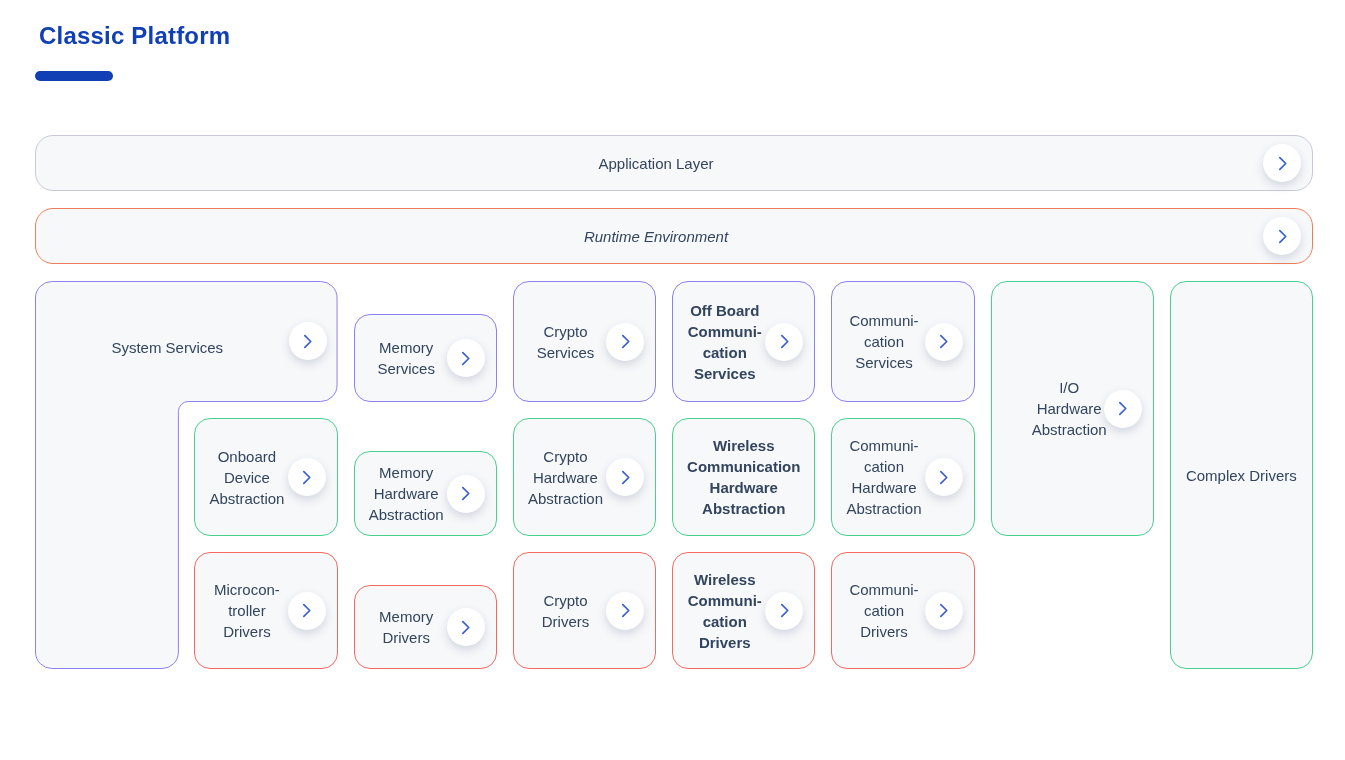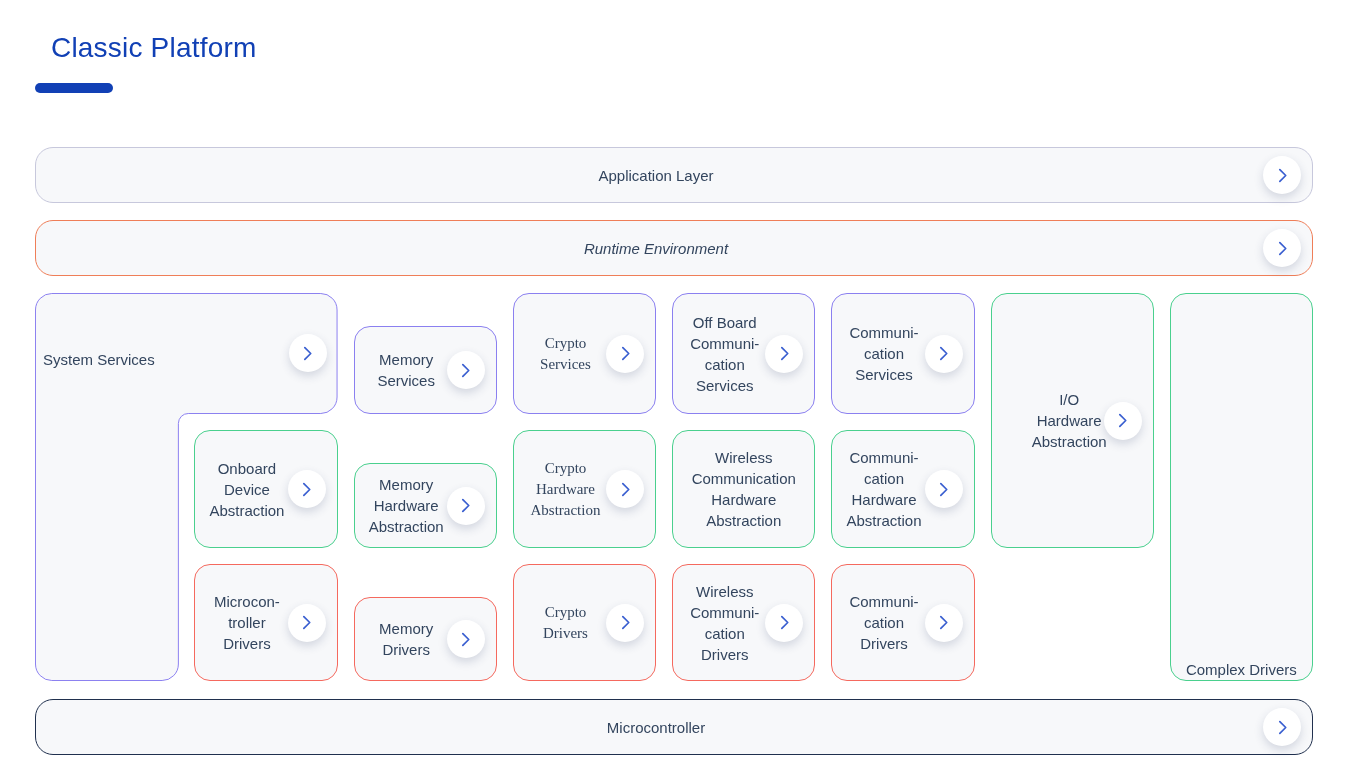--- a/index.html
+++ b/index.html
@@ -8,24 +8,24 @@
     width: 1345px; height: 760px;
     background: #ffffff;
     font-family: "Liberation Sans", sans-serif;
     color: #33455e;
     overflow: hidden;
   }
   .page { padding: 14px 32px 0 35px; }
 
   
   .page-title {
-    margin: 16px;
-    font-size: 28px;
+    margin: 4px;
+    font-size: 24px;
     line-height: 36px;
-    font-weight: 400;
+    font-weight: 700;
     color: #1140b5;
     letter-spacing: 0.2px;
   }
   .title-underline {
     width: 78px; height: 10px;
     border-radius: 5px;
     background: #1140b5;
     margin-top: 17px;
   }
 
@@ -72,39 +72,40 @@
   .box-label {
     font-size: 15px;
     line-height: 21px;
     text-align: center;
     white-space: pre-line;
   }
   .purple { border-color: #8b80f0; }
   .green  { border-color: #4ad08e; }
   .red    { border-color: #f5695e; }
 
-  .gc2 { grid-column: 2; } .gc3 { grid-column: 3; margin-top: 33px; } .gc4 { grid-column: 4; font-family: Liberation Serif, serif; }
-  .gc5 { grid-column: 5; } .gc6 { grid-column: 6; } .gc7 { grid-column: 7; }
-  .gc8 { grid-column: 8; align-items: flex-end; }
+  .gc2 { grid-column: 2; } .gc3 { grid-column: 3; margin-top: 33px; } .gc4 { grid-column: 4; }
+  .gc5 { grid-column: 5; font-weight: bold; } .gc6 { grid-column: 6; } .gc7 { grid-column: 7; }
+  .gc8 { grid-column: 8; }
   .gr1 { grid-row: 1; } .gr2 { grid-row: 2; } .gr3 { grid-row: 3; }
   .gr12 { grid-row: 1 / 3; padding-left: 40px; } .gr13 { grid-row: 1 / 4; }
 
   
   .sys {
     position: relative;
     grid-column: 1 / 3;
     grid-row: 1 / 4;
     cursor: pointer;
   }
   .sys-outline { position: absolute; left: 0; top: 0; width: 100%; height: 100%; display: block; }
   .sys-top {
     position: absolute;
     top: 0; left: 0; right: 0; height: 121px;
     display: flex;
     align-items: center;
+    justify-content: center;
     padding: 12px 46px 0 8px;
   }
   .sys .chev { top: 41px; transform: none; }
 
   
   .chev {
     position: absolute;
     right: 11px;
     top: 50%;
     transform: translateY(-50%);
@@ -323,23 +324,15 @@
         <span class="chev">
             <svg width="11" height="15" viewBox="0 0 10 14">
               <path d="M2.5 1.5 L8 7 L2.5 12.5" stroke="#3a5fd0" stroke-width="1.6" fill="none" stroke-linecap="round" stroke-linejoin="round"></path>
             </svg>
           </span>
       </div>
 
 
     </div>
 
-    <div class="bar mcu">
-      <span class="bar-label">Microcontroller</span>
-      <span class="chev">
-        <svg width="11" height="15" viewBox="0 0 10 14">
-            <path d="M2.5 1.5 L8 7 L2.5 12.5" stroke="#3a5fd0" stroke-width="1.6" fill="none" stroke-linecap="round" stroke-linejoin="round"></path>
-          </svg>
-      </span>
-    </div>
 
   </div>
 </div>
 
 </body></html>

